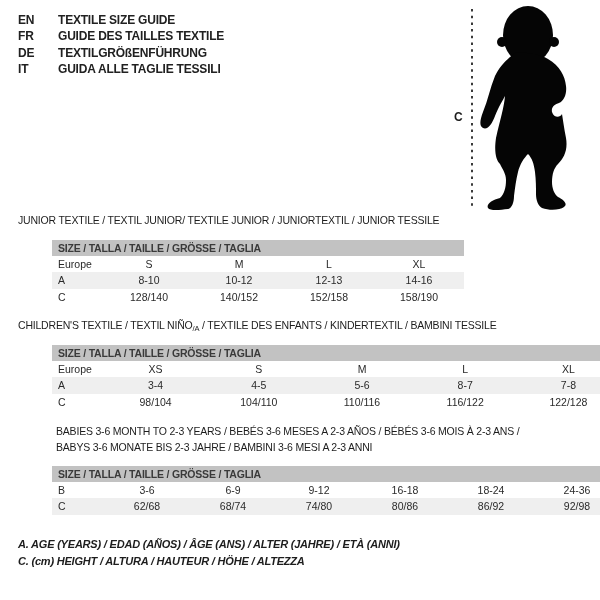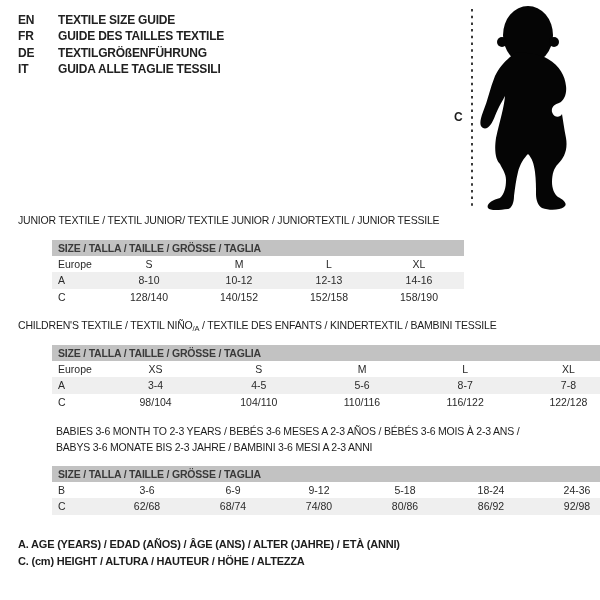--- a/index.html
+++ b/index.html
@@ -23,21 +23,21 @@
   .band{
     background:#c2c2c2;height:16px;line-height:16px;padding-left:6px;
     font-size:10.5px;font-weight:bold;letter-spacing:-0.2px;color:#3a3a3a;
   }
   .trow{display:flex;align-items:center;height:16.3px;font-size:10.5px;color:#2a2a2a;}
   .trow.shaded{background:#efefef;}
   .tlabel{width:52px;padding-left:6px;box-sizing:border-box;}
   .tcell{flex:1;text-align:center;}
   
   .notes{position:absolute;left:18px;top:536px;}
-  .note-line{font-size:11px;font-weight:bold;letter-spacing:-0.2px;line-height:17px;white-space:nowrap;color:#1d1d1d;}
+  .note-line{font-size:11px;font-weight:bold;letter-spacing:-0.2px;line-height:17px;white-space:nowrap;color:#1d1d1d;font-style:italic;}
   sub.small{font-size:7.5px;vertical-align:-2px;}
 </style>
 </head>
 <body>
 
 <div class="canvas">
 
   <div class="langs">
     <div class="lang-row">
       <span class="lang-code">EN</span>
@@ -162,21 +162,21 @@
     <div>BABYS 3-6 MONATE BIS 2-3 JAHRE / BAMBINI 3-6 MESI A 2-3 ANNI</div>
   </div>
   <div class="tbl" style="top:466px;width:568px;">
     <div class="band">SIZE / TALLA / TAILLE / GRÖSSE / TAGLIA</div>
     <div>
         <div class="trow">
           <div class="tlabel">B</div>
           <div class="tcell">3-6</div>
           <div class="tcell">6-9</div>
           <div class="tcell">9-12</div>
-          <div class="tcell">5-18</div>
+          <div class="tcell">16-18</div>
           <div class="tcell">18-24</div>
           <div class="tcell">24-36</div>
         </div>
         <div class="trow shaded">
           <div class="tlabel">C</div>
           <div class="tcell">62/68</div>
           <div class="tcell">68/74</div>
           <div class="tcell">74/80</div>
           <div class="tcell">80/86</div>
           <div class="tcell">86/92</div>

